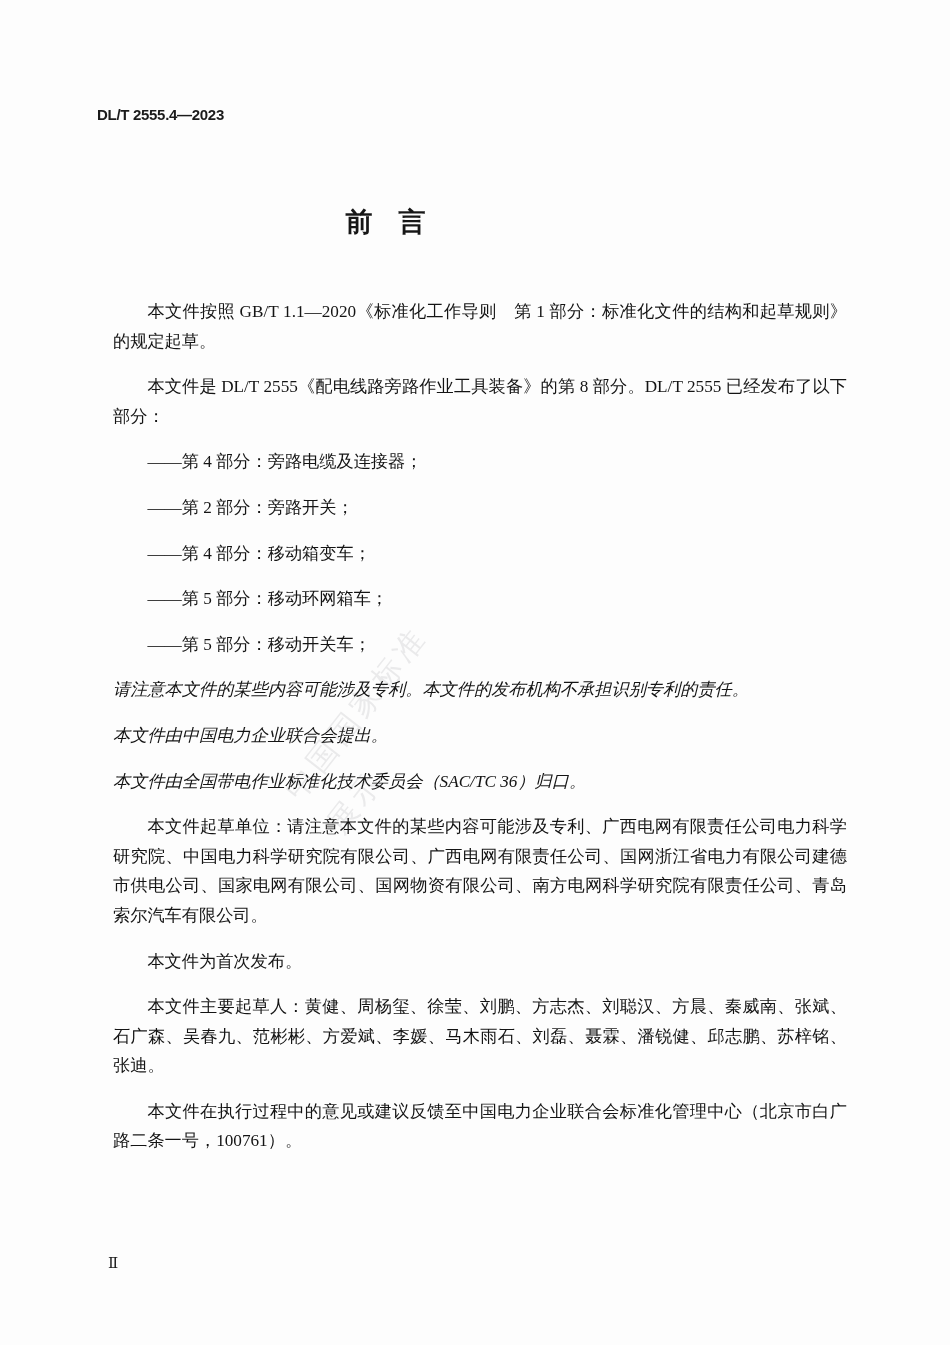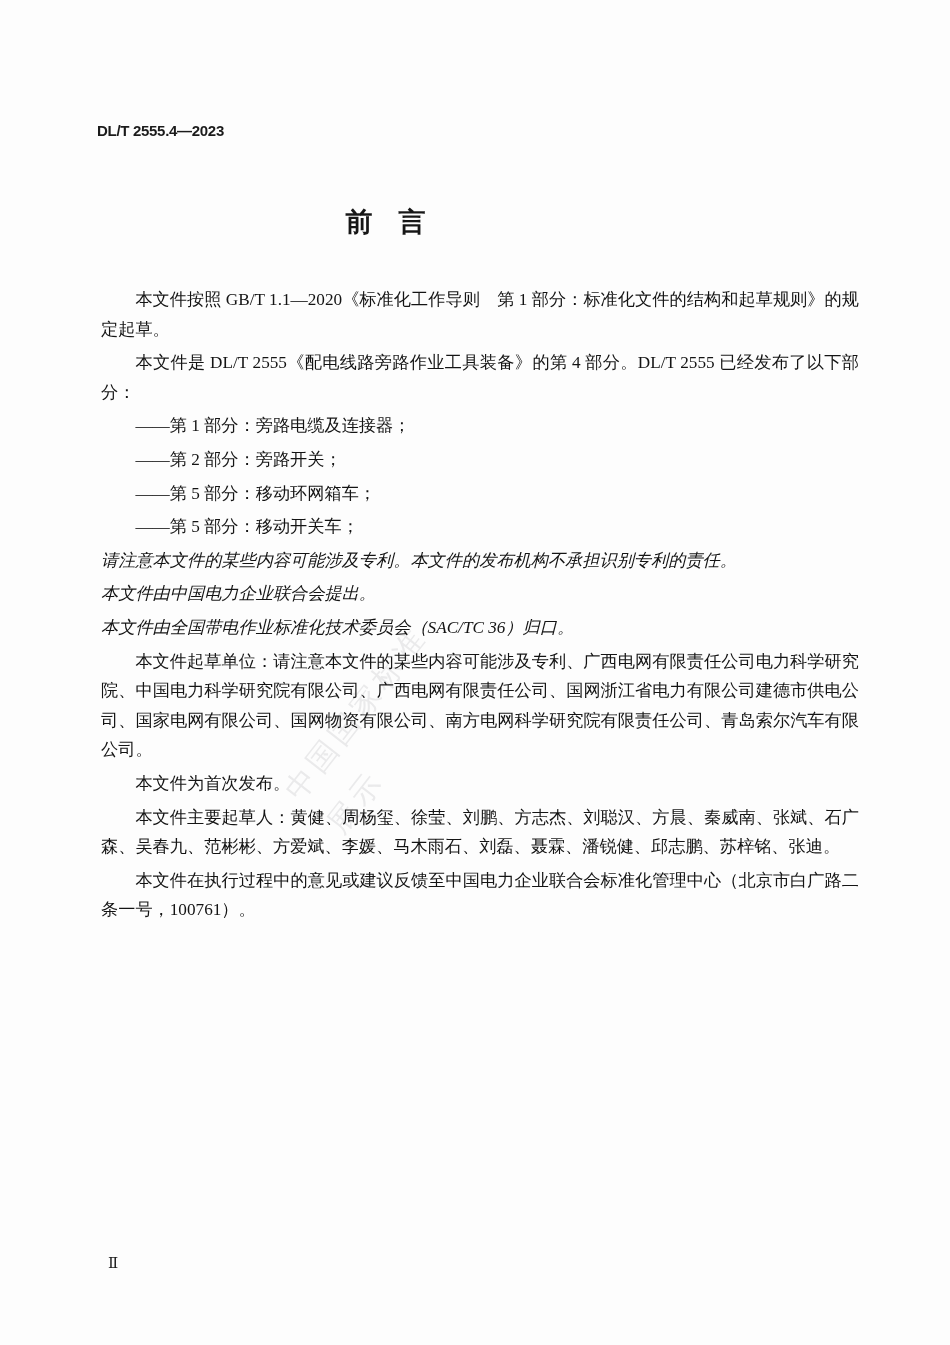--- a/index.html
+++ b/index.html
@@ -15,21 +15,21 @@
     width: 950px;
     height: 1345px;
     background: #fdfdfd;
     overflow: hidden;
   }
 
   
   .doc-header {
     position: absolute;
     left: 97px;
-    top: 122px;
+    top: 106px;
     font-family: "Liberation Sans", "DejaVu Sans", sans-serif;
     font-size: 15px;
     font-weight: bold;
     letter-spacing: -0.3px;
     color: #1b1b1b;
     white-space: nowrap;
     text-align: center;
   }
 
   
@@ -52,21 +52,21 @@
     left: 97px;
     top: 281px;
     width: 766px;
     font-size: 17.2px;
     line-height: 29.6px;
     color: #141414;
     text-align: justify;
     text-justify: inter-character;
   }
   .p {
-    margin: 4px;
+    margin: 16px;
     text-indent: 2em;
     text-align: justify;
   }
   .p.no-indent { text-indent: 0; font-style: italic; }
   .p.dash-item {
     text-indent: 2em;
     white-space: nowrap;
   }
   .p.last-left { text-align: left; }
 
@@ -112,24 +112,25 @@
   <div class="doc-header">DL/T 2555.4—2023</div>
 
   <div class="section-title">
     <span>前</span><span class="t-gap"></span><span>言</span>
   </div>
 
   <div class="body-block">
 
     <p class="p">本文件按照 GB/T 1.1—2020《标准化工作导则　第 1 部分：标准化文件的结构和起草规则》的规定起草。</p>
 
-    <p class="p">本文件是 DL/T 2555《配电线路旁路作业工具装备》的第 4 部分。DL/T 2555 已经发布了以下部分：</p>
+    <p class="p">本文件是 DL/T 2555《配电线路旁路作业工具装备》的第 8 部分。DL/T 2555 已经发布了以下部分：</p>
 
-    <p class="p dash-item">——第 1 部分：旁路电缆及连接器；</p>
+    <p class="p dash-item">——第 4 部分：旁路电缆及连接器；</p>
     <p class="p dash-item">——第 2 部分：旁路开关；</p>
+    <p class="p dash-item">——第 4 部分：移动箱变车；</p>
     <p class="p dash-item">——第 5 部分：移动环网箱车；</p>
     <p class="p dash-item">——第 5 部分：移动开关车；</p>
 
     <p class="p no-indent last-left">请注意本文件的某些内容可能涉及专利。本文件的发布机构不承担识别专利的责任。</p>
 
     <p class="p no-indent last-left">本文件由中国电力企业联合会提出。</p>
 
     <p class="p no-indent last-left">本文件由全国带电作业标准化技术委员会（SAC/TC 36）归口。</p>
 
     <p class="p">本文件起草单位：请注意本文件的某些内容可能涉及专利、广西电网有限责任公司电力科学研究院、中国电力科学研究院有限公司、广西电网有限责任公司、国网浙江省电力有限公司建德市供电公司、国家电网有限公司、国网物资有限公司、南方电网科学研究院有限责任公司、青岛索尔汽车有限公司。</p>

